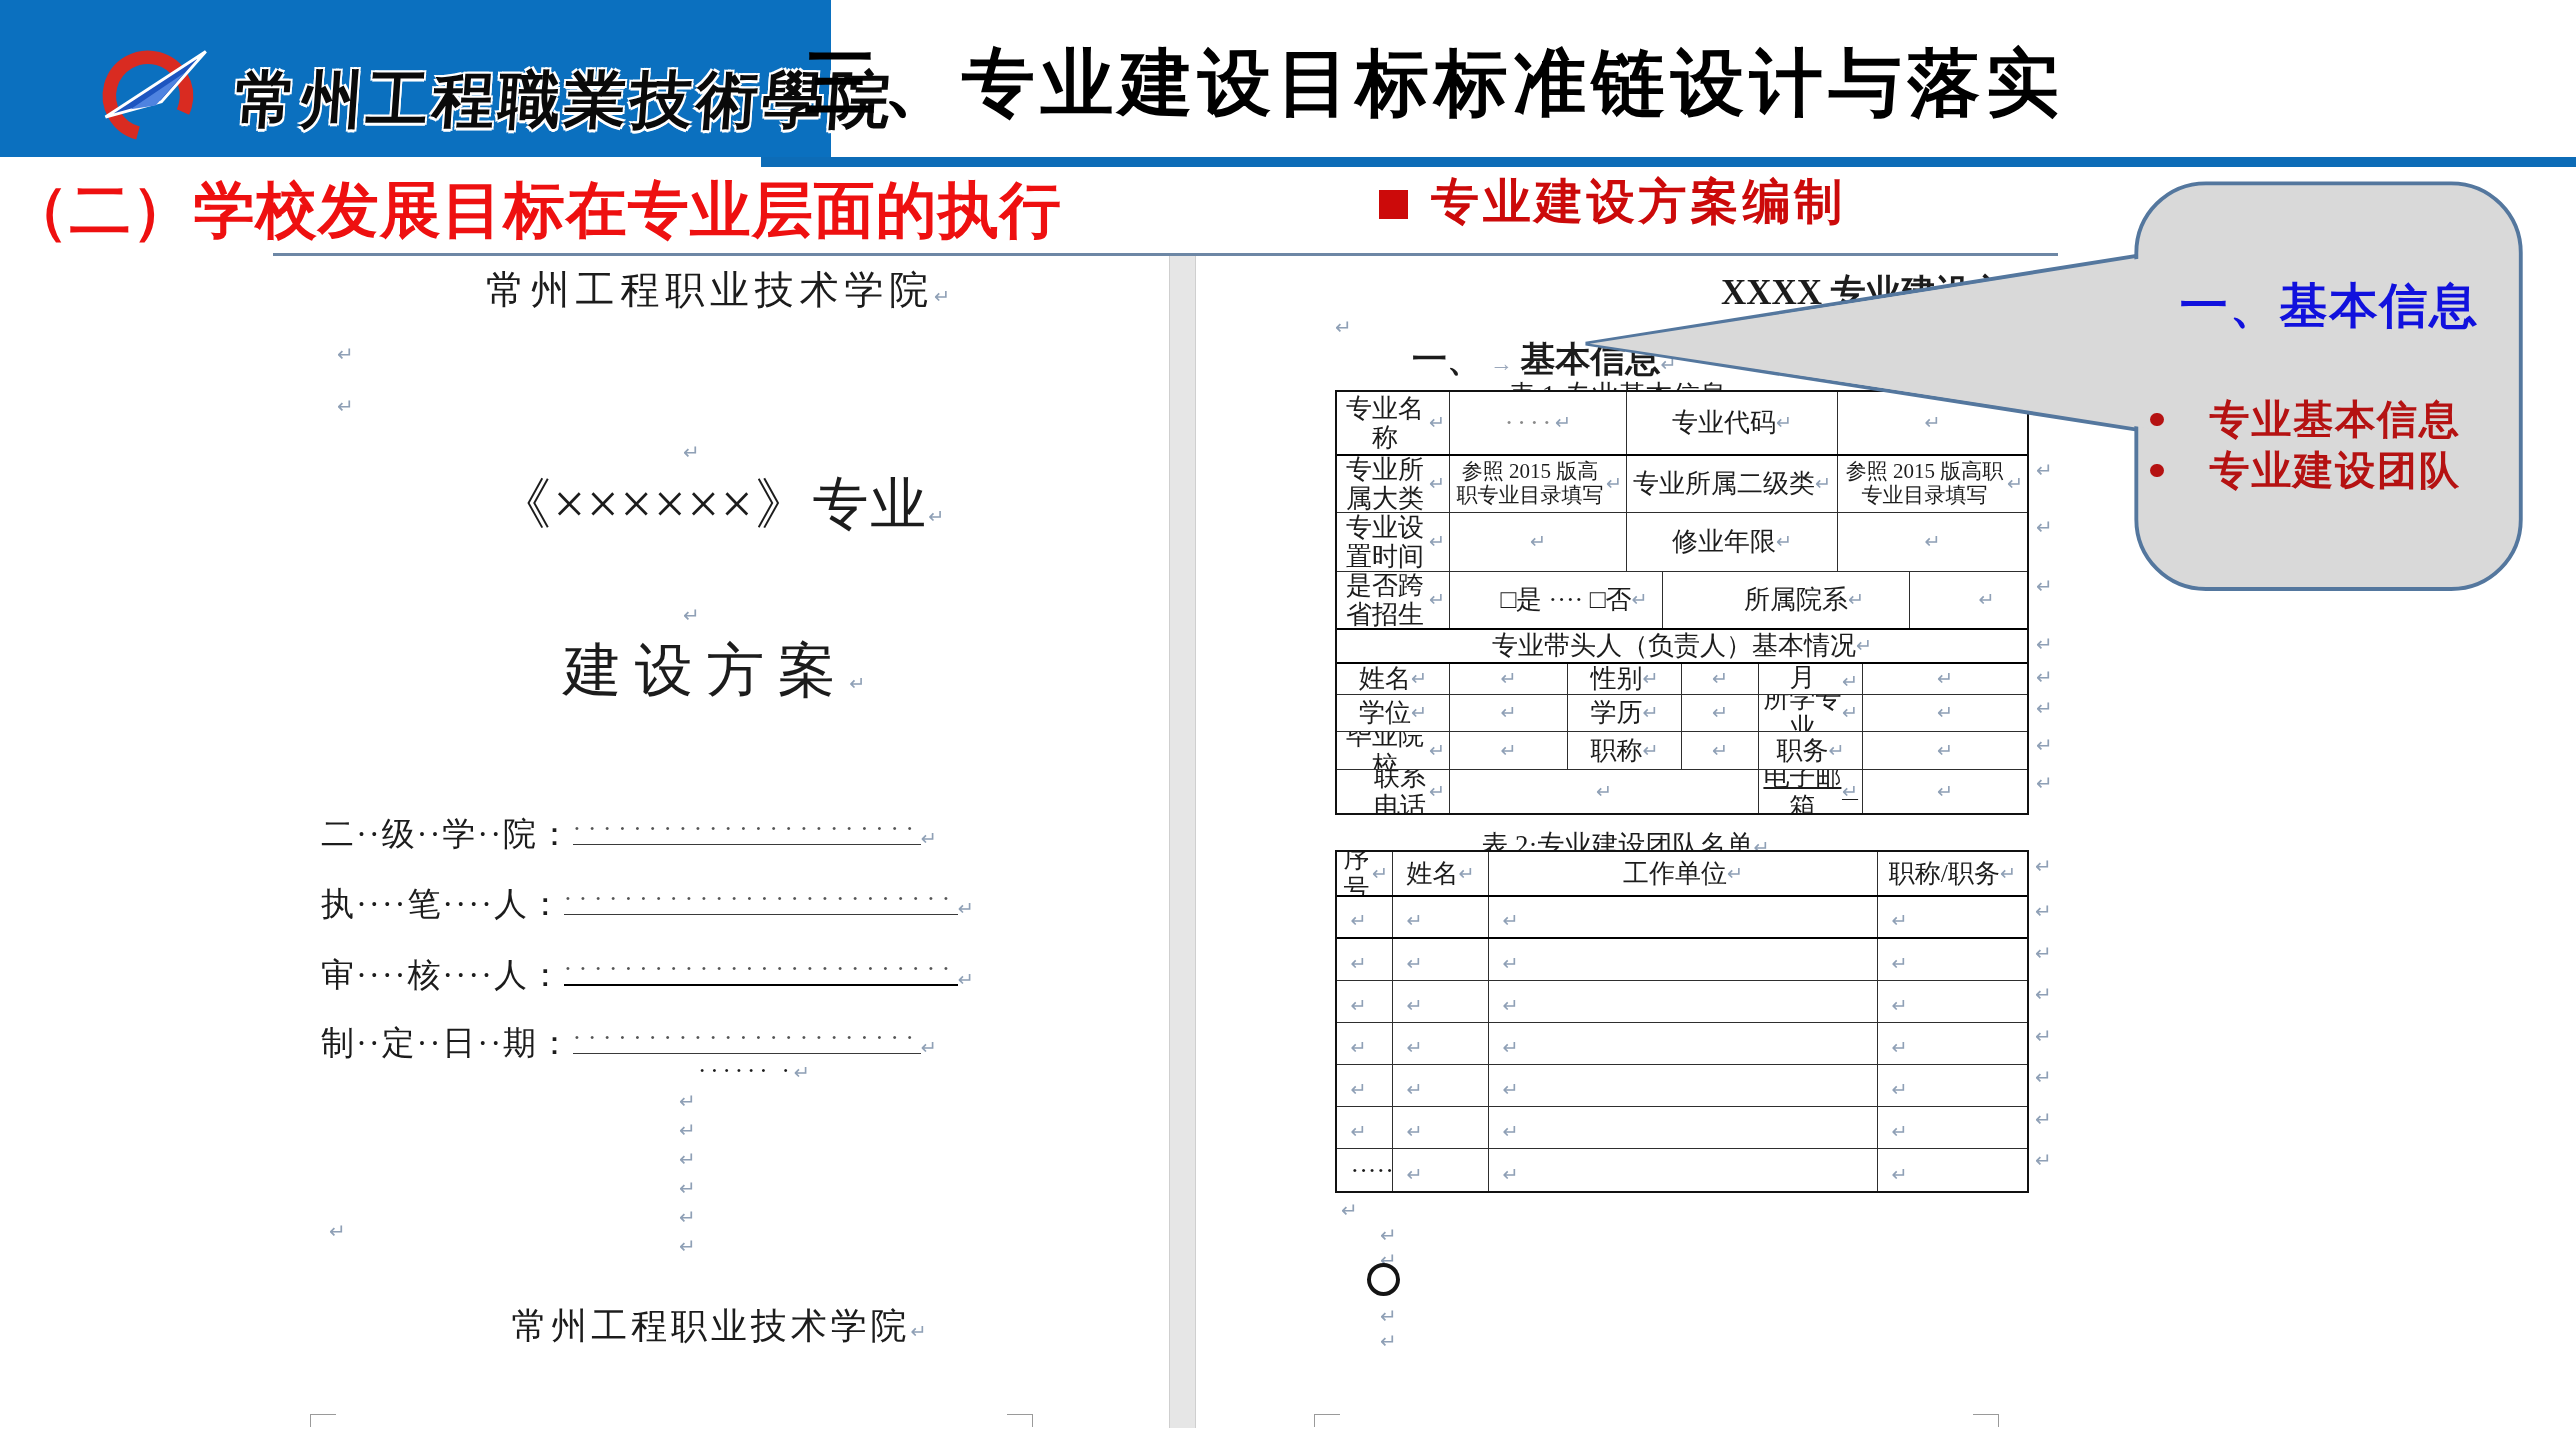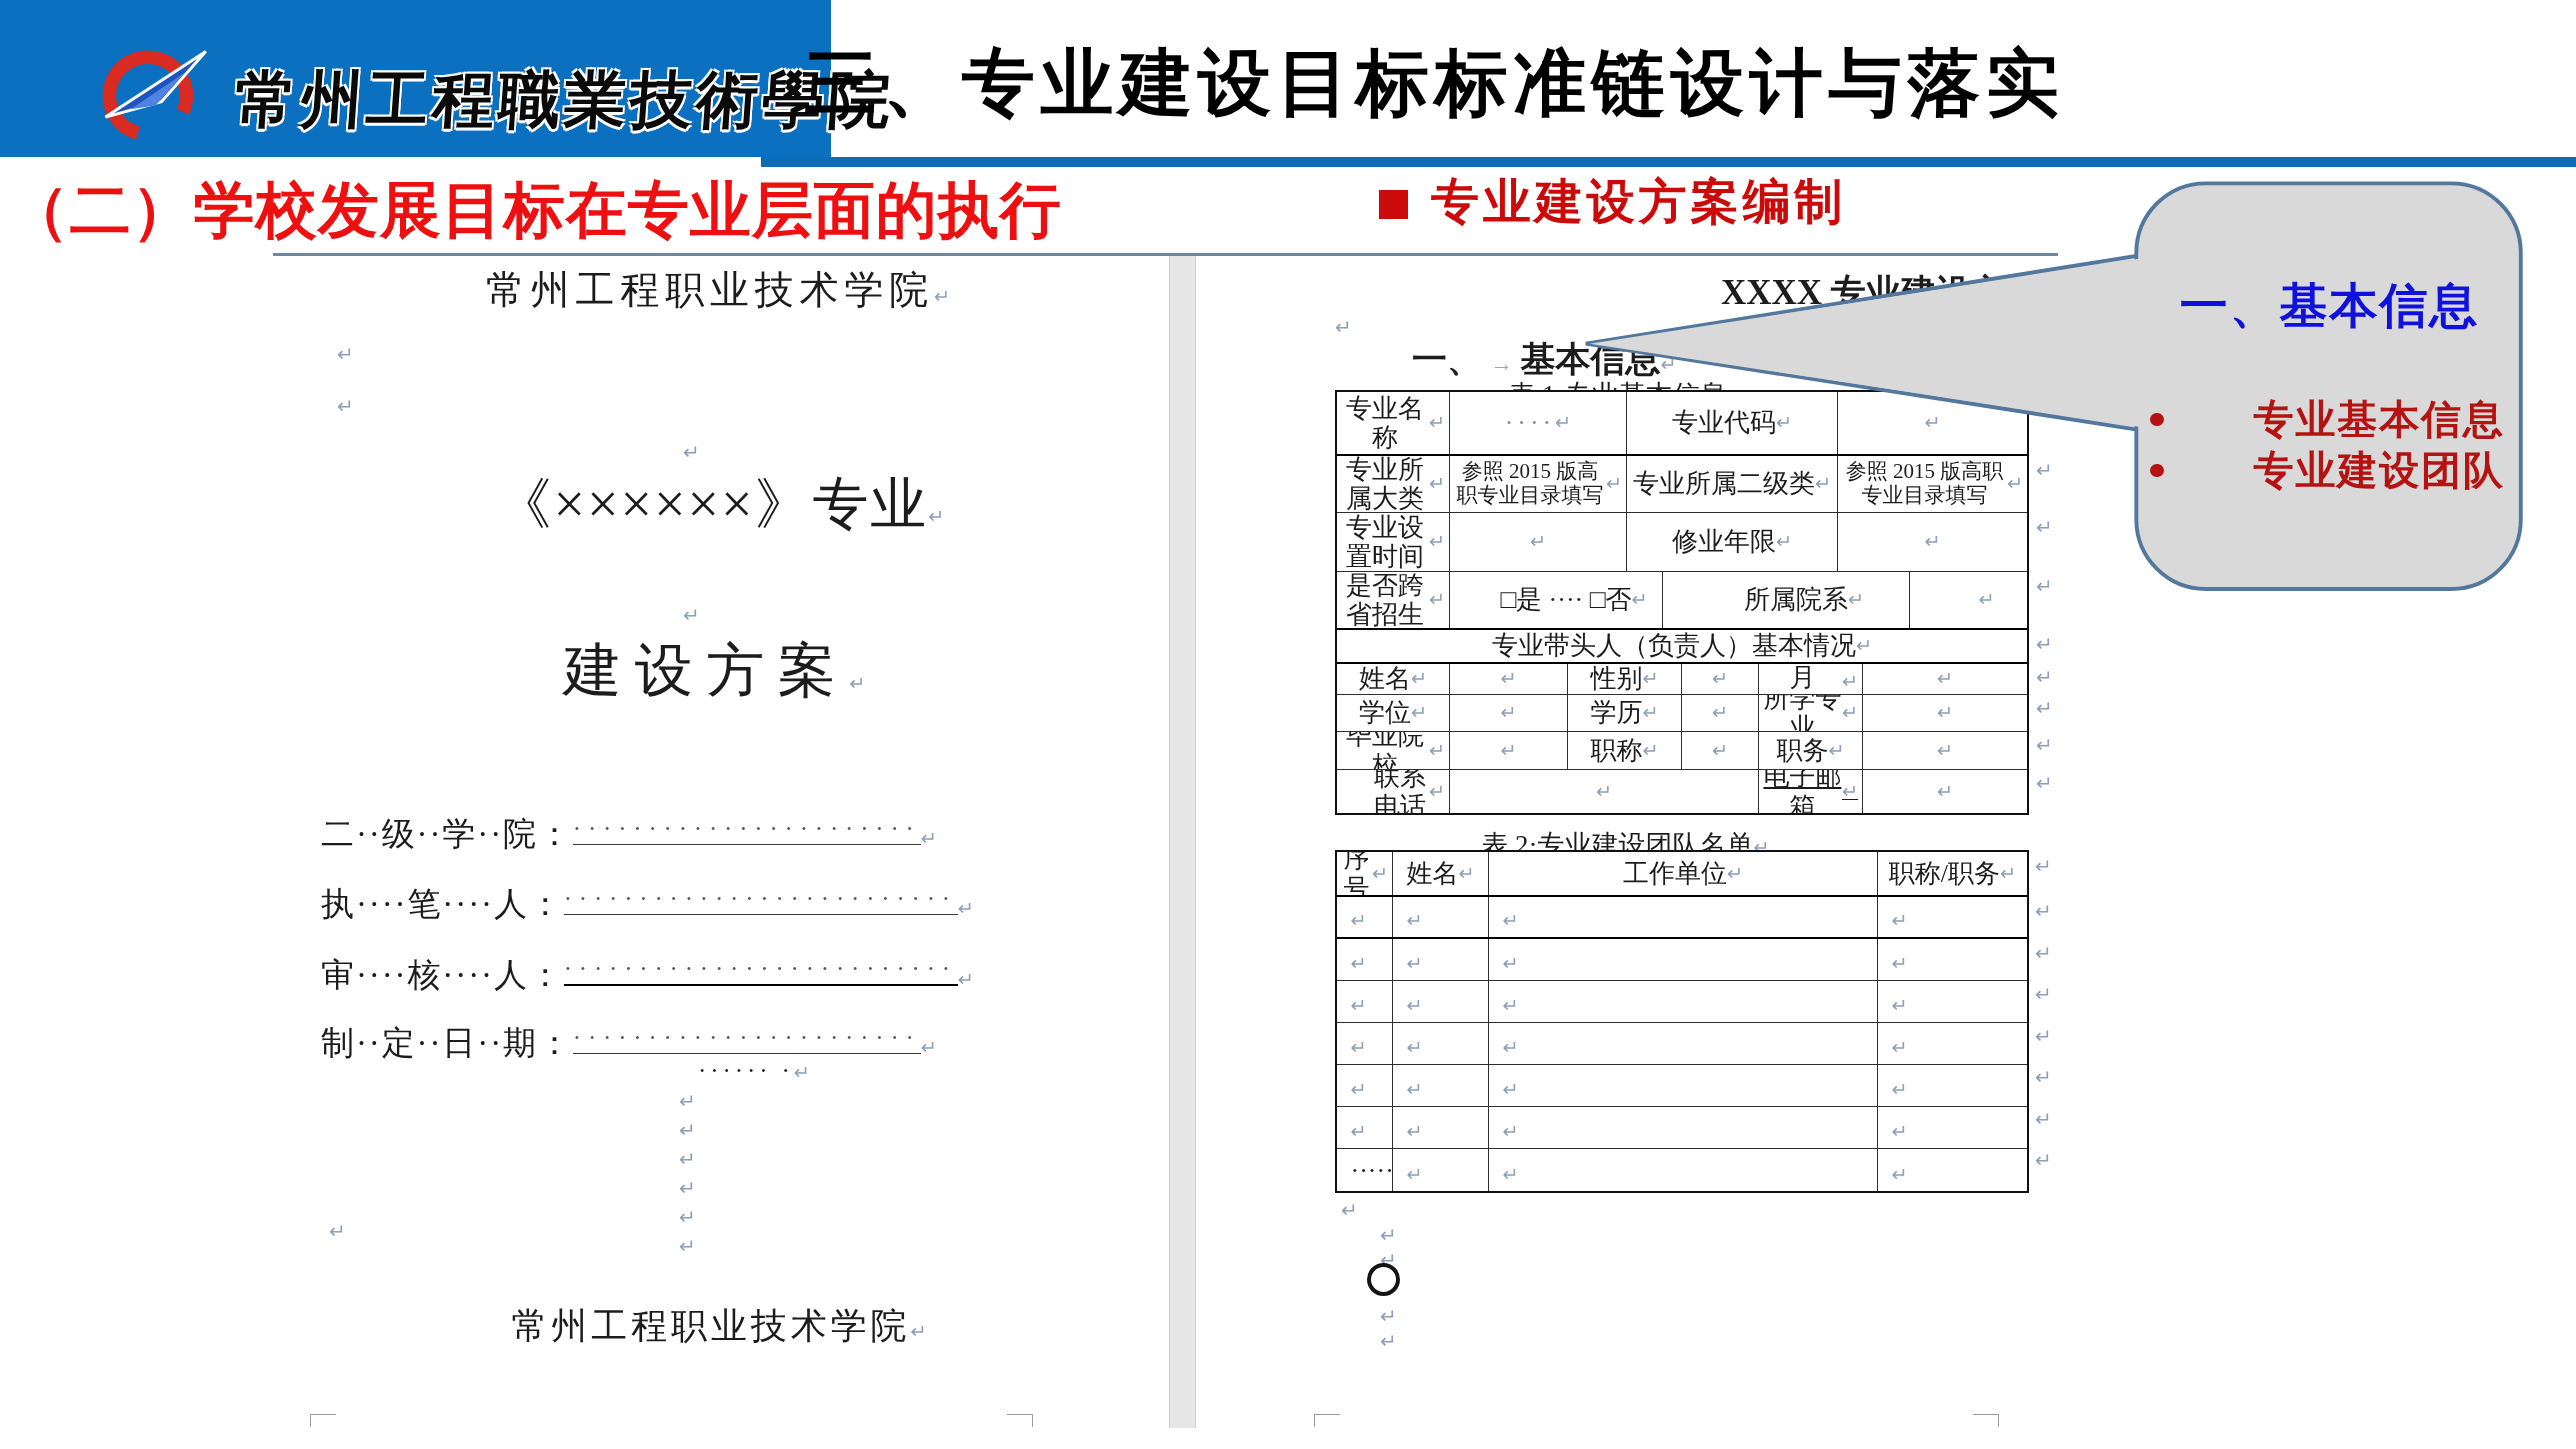--- a/index.html
+++ b/index.html
@@ -72,21 +72,21 @@
   .tcell.small{font-size:21px;color:#222;}
   .tcell.dash i{font-style:normal;color:#8a8a8a;letter-spacing:3.9px;}
   .tcell.left{justify-content:flex-start;align-items:flex-end;padding:0 0 5.8px 13.5px;}
   .ring{position:absolute;left:1094px;top:1010px;width:25px;height:25px;border:4.8px solid #141414;border-radius:50%;}
 
   
   .callout-svg{position:absolute;left:1545px;top:164px;width:1031px;height:454px;}
   .co-title{position:absolute;left:2146px;top:274px;width:367px;text-align:center;font-size:48px;
             font-weight:900;color:#1111dd;letter-spacing:1.9px;white-space:nowrap;}
   .co-items{position:absolute;left:2150px;top:394px;}
-  .co-item{display:flex;align-items:center;height:51px;gap:44px;}
+  .co-item{display:flex;align-items:center;height:51px;}
   .co-dot{width:13.5px;height:13.5px;border-radius:50%;background:#b51212;margin-right:46px;}
   .co-text{font-size:40px;font-weight:900;color:#b51212;letter-spacing:1.9px;white-space:nowrap;}
 </style>
 </head>
 <body>
 
 <div class="slide">
 
   <div class="banner"></div>
   <svg class="logo" viewBox="0 0 140 118">

